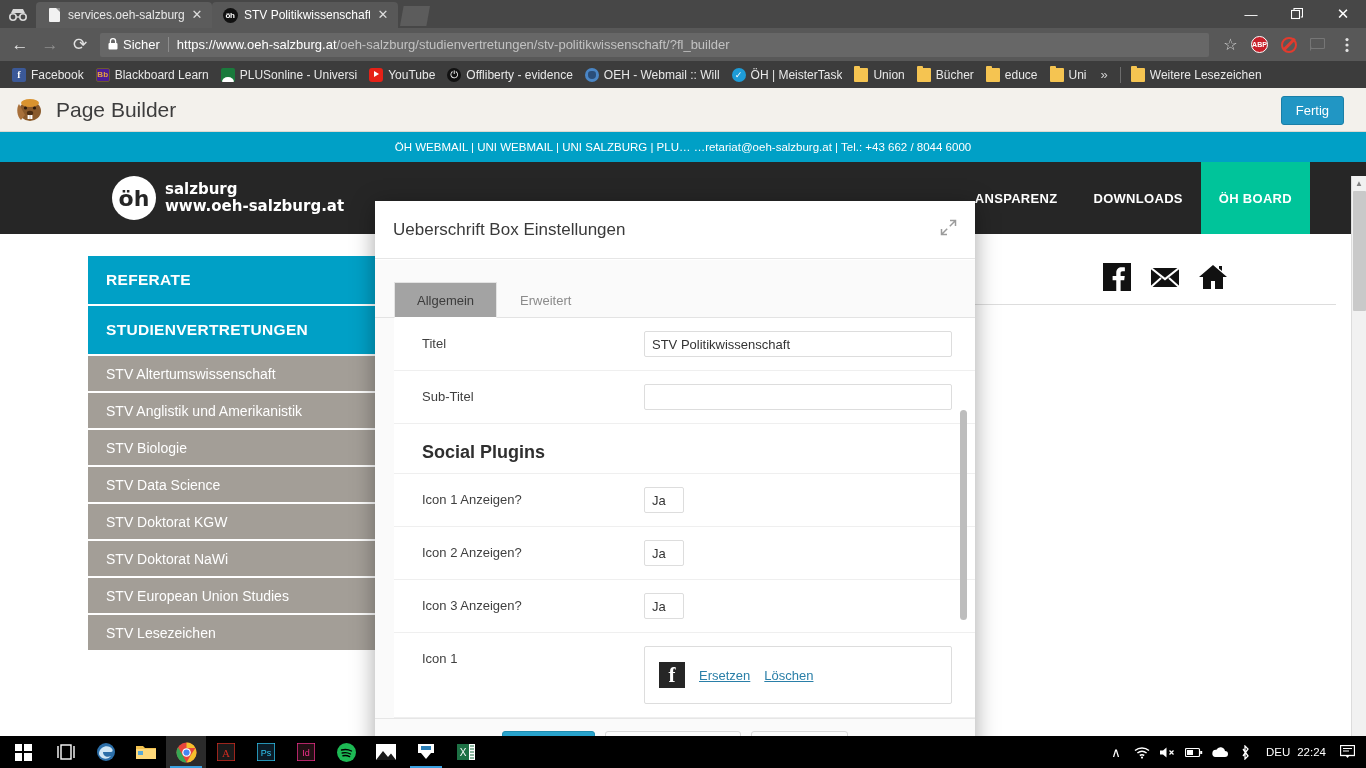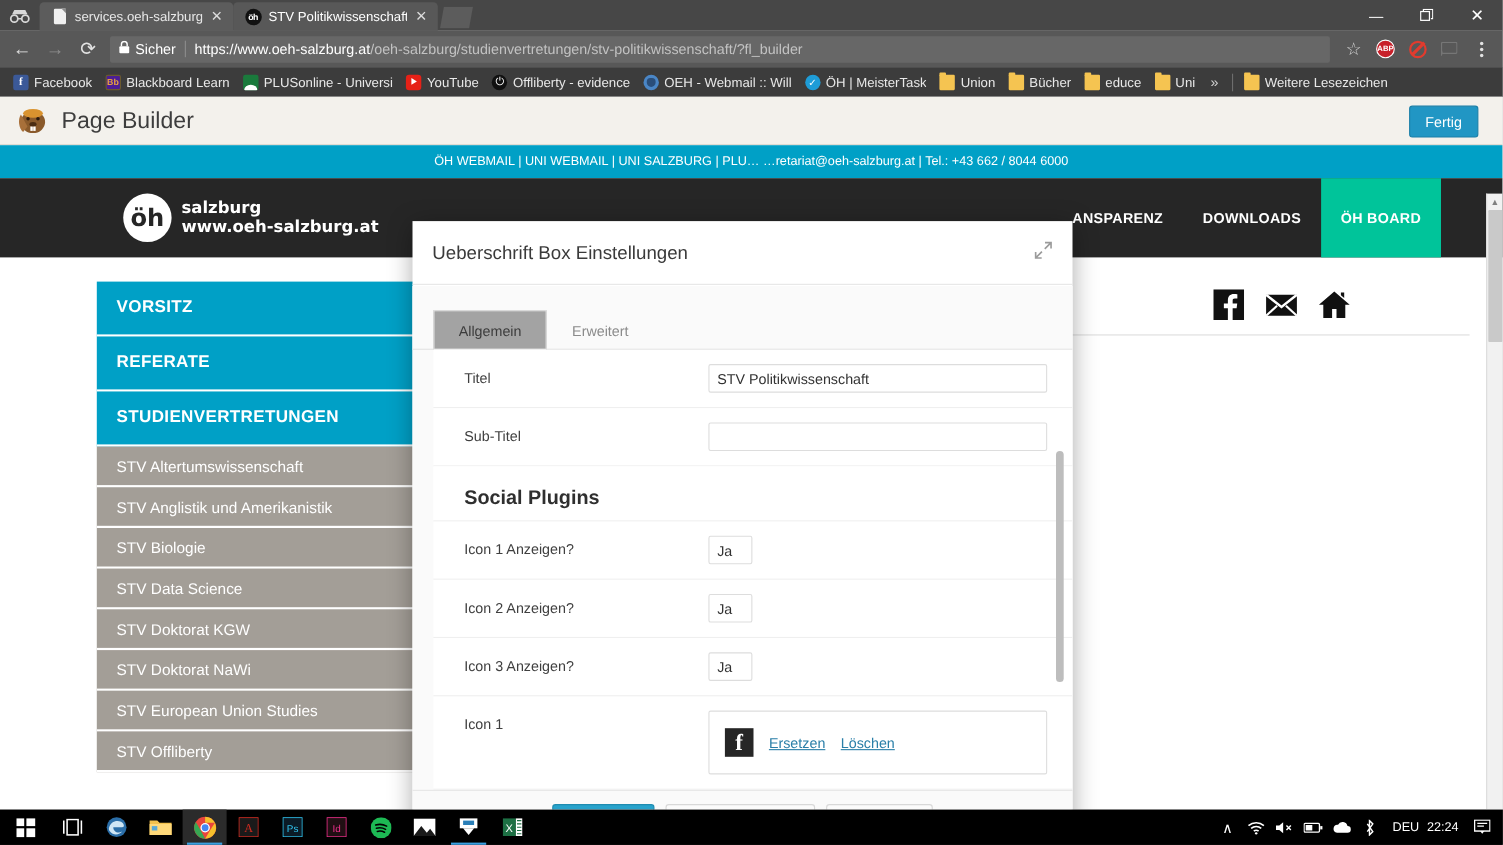--- a/index.html
+++ b/index.html
@@ -367,31 +367,30 @@
         </span>
         <nav class="mainnav">
           <span class="navitem">ANSPARENZ</span>
           <span class="navitem">DOWNLOADS</span>
           <span class="navitem accent">ÖH BOARD</span>
         </nav>
       </div>
 
       <div class="content-area">
         <div class="sidemenu">
-          <div class="menu-item primary">VORSITZ</div>
           <div class="menu-item primary">REFERATE</div>
           <div class="menu-item primary">STUDIENVERTRETUNGEN</div>
           <div class="menu-item sub">STV Altertumswissenschaft</div>
           <div class="menu-item sub">STV Anglistik und Amerikanistik</div>
           <div class="menu-item sub">STV Biologie</div>
           <div class="menu-item sub">STV Data Science</div>
           <div class="menu-item sub">STV Doktorat KGW</div>
           <div class="menu-item sub">STV Doktorat NaWi</div>
           <div class="menu-item sub">STV European Union Studies</div>
-          <div class="menu-item sub">STV Offliberty</div>
+          <div class="menu-item sub">STV Lesezeichen</div>
         </div>
 
         <div class="right-col">
           <div class="social-row">
             <span class="sicon">
               <svg width="28" height="28" viewBox="0 0 28 28">
                   <rect width="28" height="28" fill="#111"></rect>
                   <path d="M17.6 28V17.2h3.6l.55-4.2h-4.15V10.3c0-1.2.34-2.03 2.07-2.03h2.2V4.5c-.38-.05-1.7-.16-3.23-.16-3.2 0-5.38 1.95-5.38 5.54V13H9.6v4.2h3.66V28z" fill="#fff"></path>
                 </svg>
             </span>

